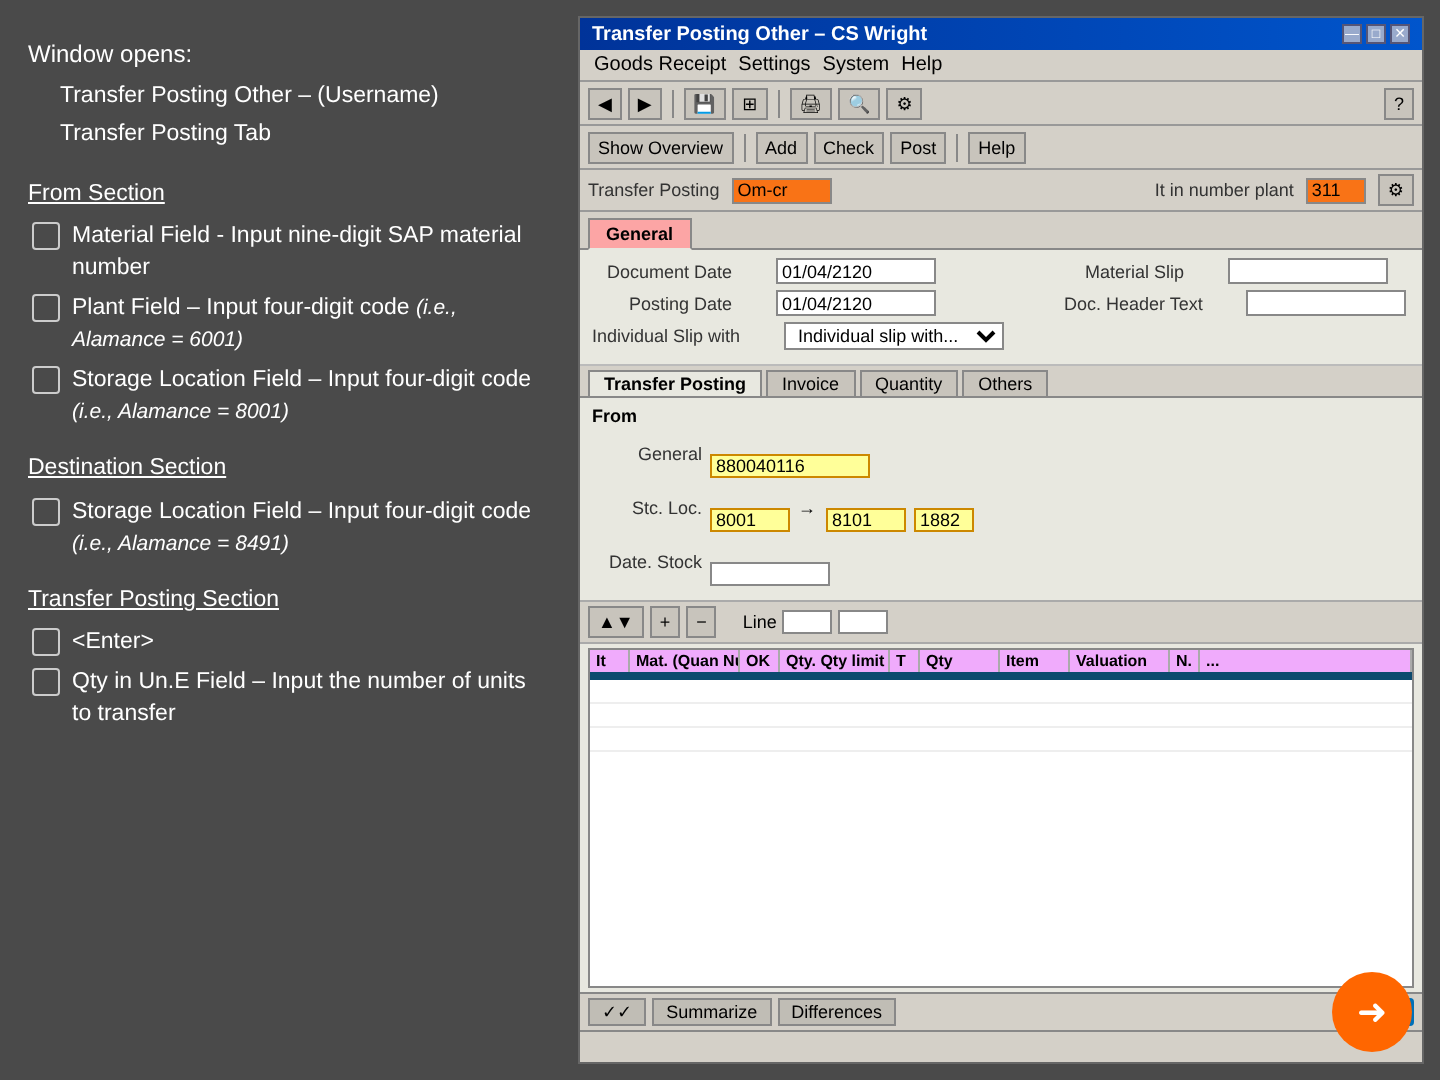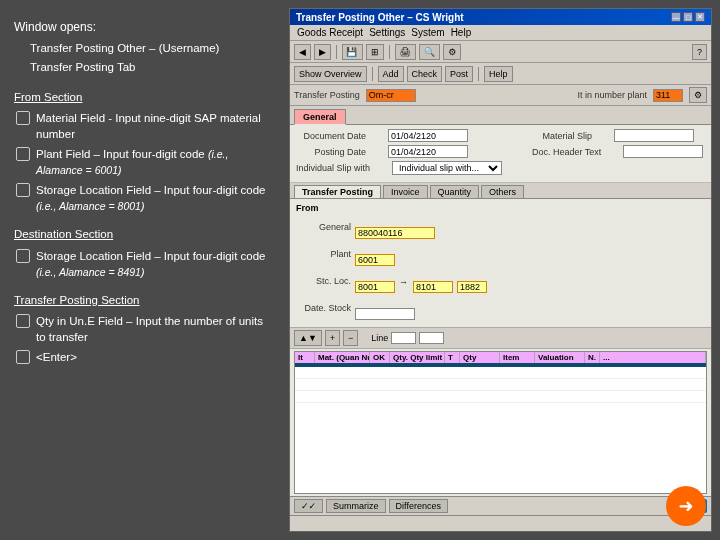--- a/index.html
+++ b/index.html
@@ -431,25 +431,25 @@
 
   <div class="bullet-item">
     <span class="bullet-icon"></span>
     <span class="bullet-text">Storage Location Field – Input four-digit code <span class="code-text">(i.e., Alamance = 8491)</span></span>
   </div>
 
   <div class="section-header">Transfer Posting Section</div>
 
   <div class="bullet-item">
     <span class="bullet-icon"></span>
-    <span class="bullet-text">Qty in Un.E Field – Input the number of units to transfer</span>
+    <span class="bullet-text">&lt;Enter&gt;</span>
   </div>
   <div class="bullet-item">
     <span class="bullet-icon"></span>
-    <span class="bullet-text">&lt;Enter&gt;</span>
+    <span class="bullet-text">Qty in Un.E Field – Input the number of units to transfer</span>
   </div>
 </div>
 
 <div class="right-panel">
   <div class="sap-window">
 
     <div class="sap-titlebar">
       <span class="sap-titlebar-title">Transfer Posting Other – CS Wright</span>
       <div class="sap-titlebar-controls">
         <div class="sap-titlebar-btn">—</div>
@@ -535,24 +535,20 @@
     <div class="tp-form">
 
       <div style="font-size:9px;font-weight:bold;margin-bottom:2px;">From</div>
 
       <div class="tp-row">
         <span class="tp-label">General</span>
         <input class="tp-input yellow w80" value="880040116" style="">
         <span style="width:50px;"></span>
       </div>
 
-      <div class="tp-row">
-        <span class="tp-label">Plant</span>
-        <input class="tp-input yellow w40" value="6001" style="">
-      </div>
 
       <div class="tp-row">
         <span class="tp-label">Stc. Loc.</span>
         <input class="tp-input yellow w40" value="8001" style="">
         <span style="width:10px;font-size:9px;">→</span>
         <input class="tp-input yellow w40" value="8101" style="">
         <input class="tp-input yellow w30" value="1882" style="">
       </div>
 
       <div class="tp-row">

